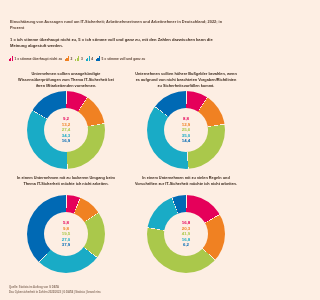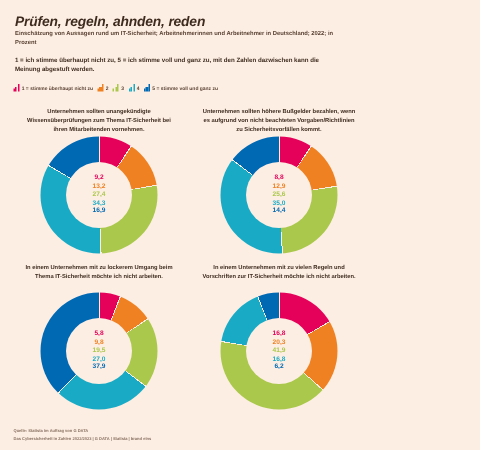--- a/index.html
+++ b/index.html
@@ -76,21 +76,20 @@
   .source {
     position: absolute; left: 9px; bottom: 5px; width: 230px;
     font-size: 2.7px; line-height: 1.6; color: #8a7263; font-weight: bold;
   }
 </style>
 </head>
 <body>
 
 <div class="sheet">
 
-  <div class="title">Prüfen, regeln, ahnden, reden</div>
   <div class="subtitle">Einschätzung von Aussagen rund um IT-Sicherheit; Arbeitnehmerinnen und Arbeitnehmer in Deutschland; 2022; in Prozent</div>
   <div class="note">1 = ich stimme überhaupt nicht zu, 5 = ich stimme voll und ganz zu, mit den Zahlen dazwischen kann die Meinung abgestuft werden.</div>
 
   <div class="legend">
     <div class="lg-item">
       <span class="lg-swatch">
           <i style="background: rgb(229, 0, 90);"></i>
           <i style="background: rgb(229, 0, 90);"></i>
           <i style="background: rgb(229, 0, 90);"></i>
         </span>

